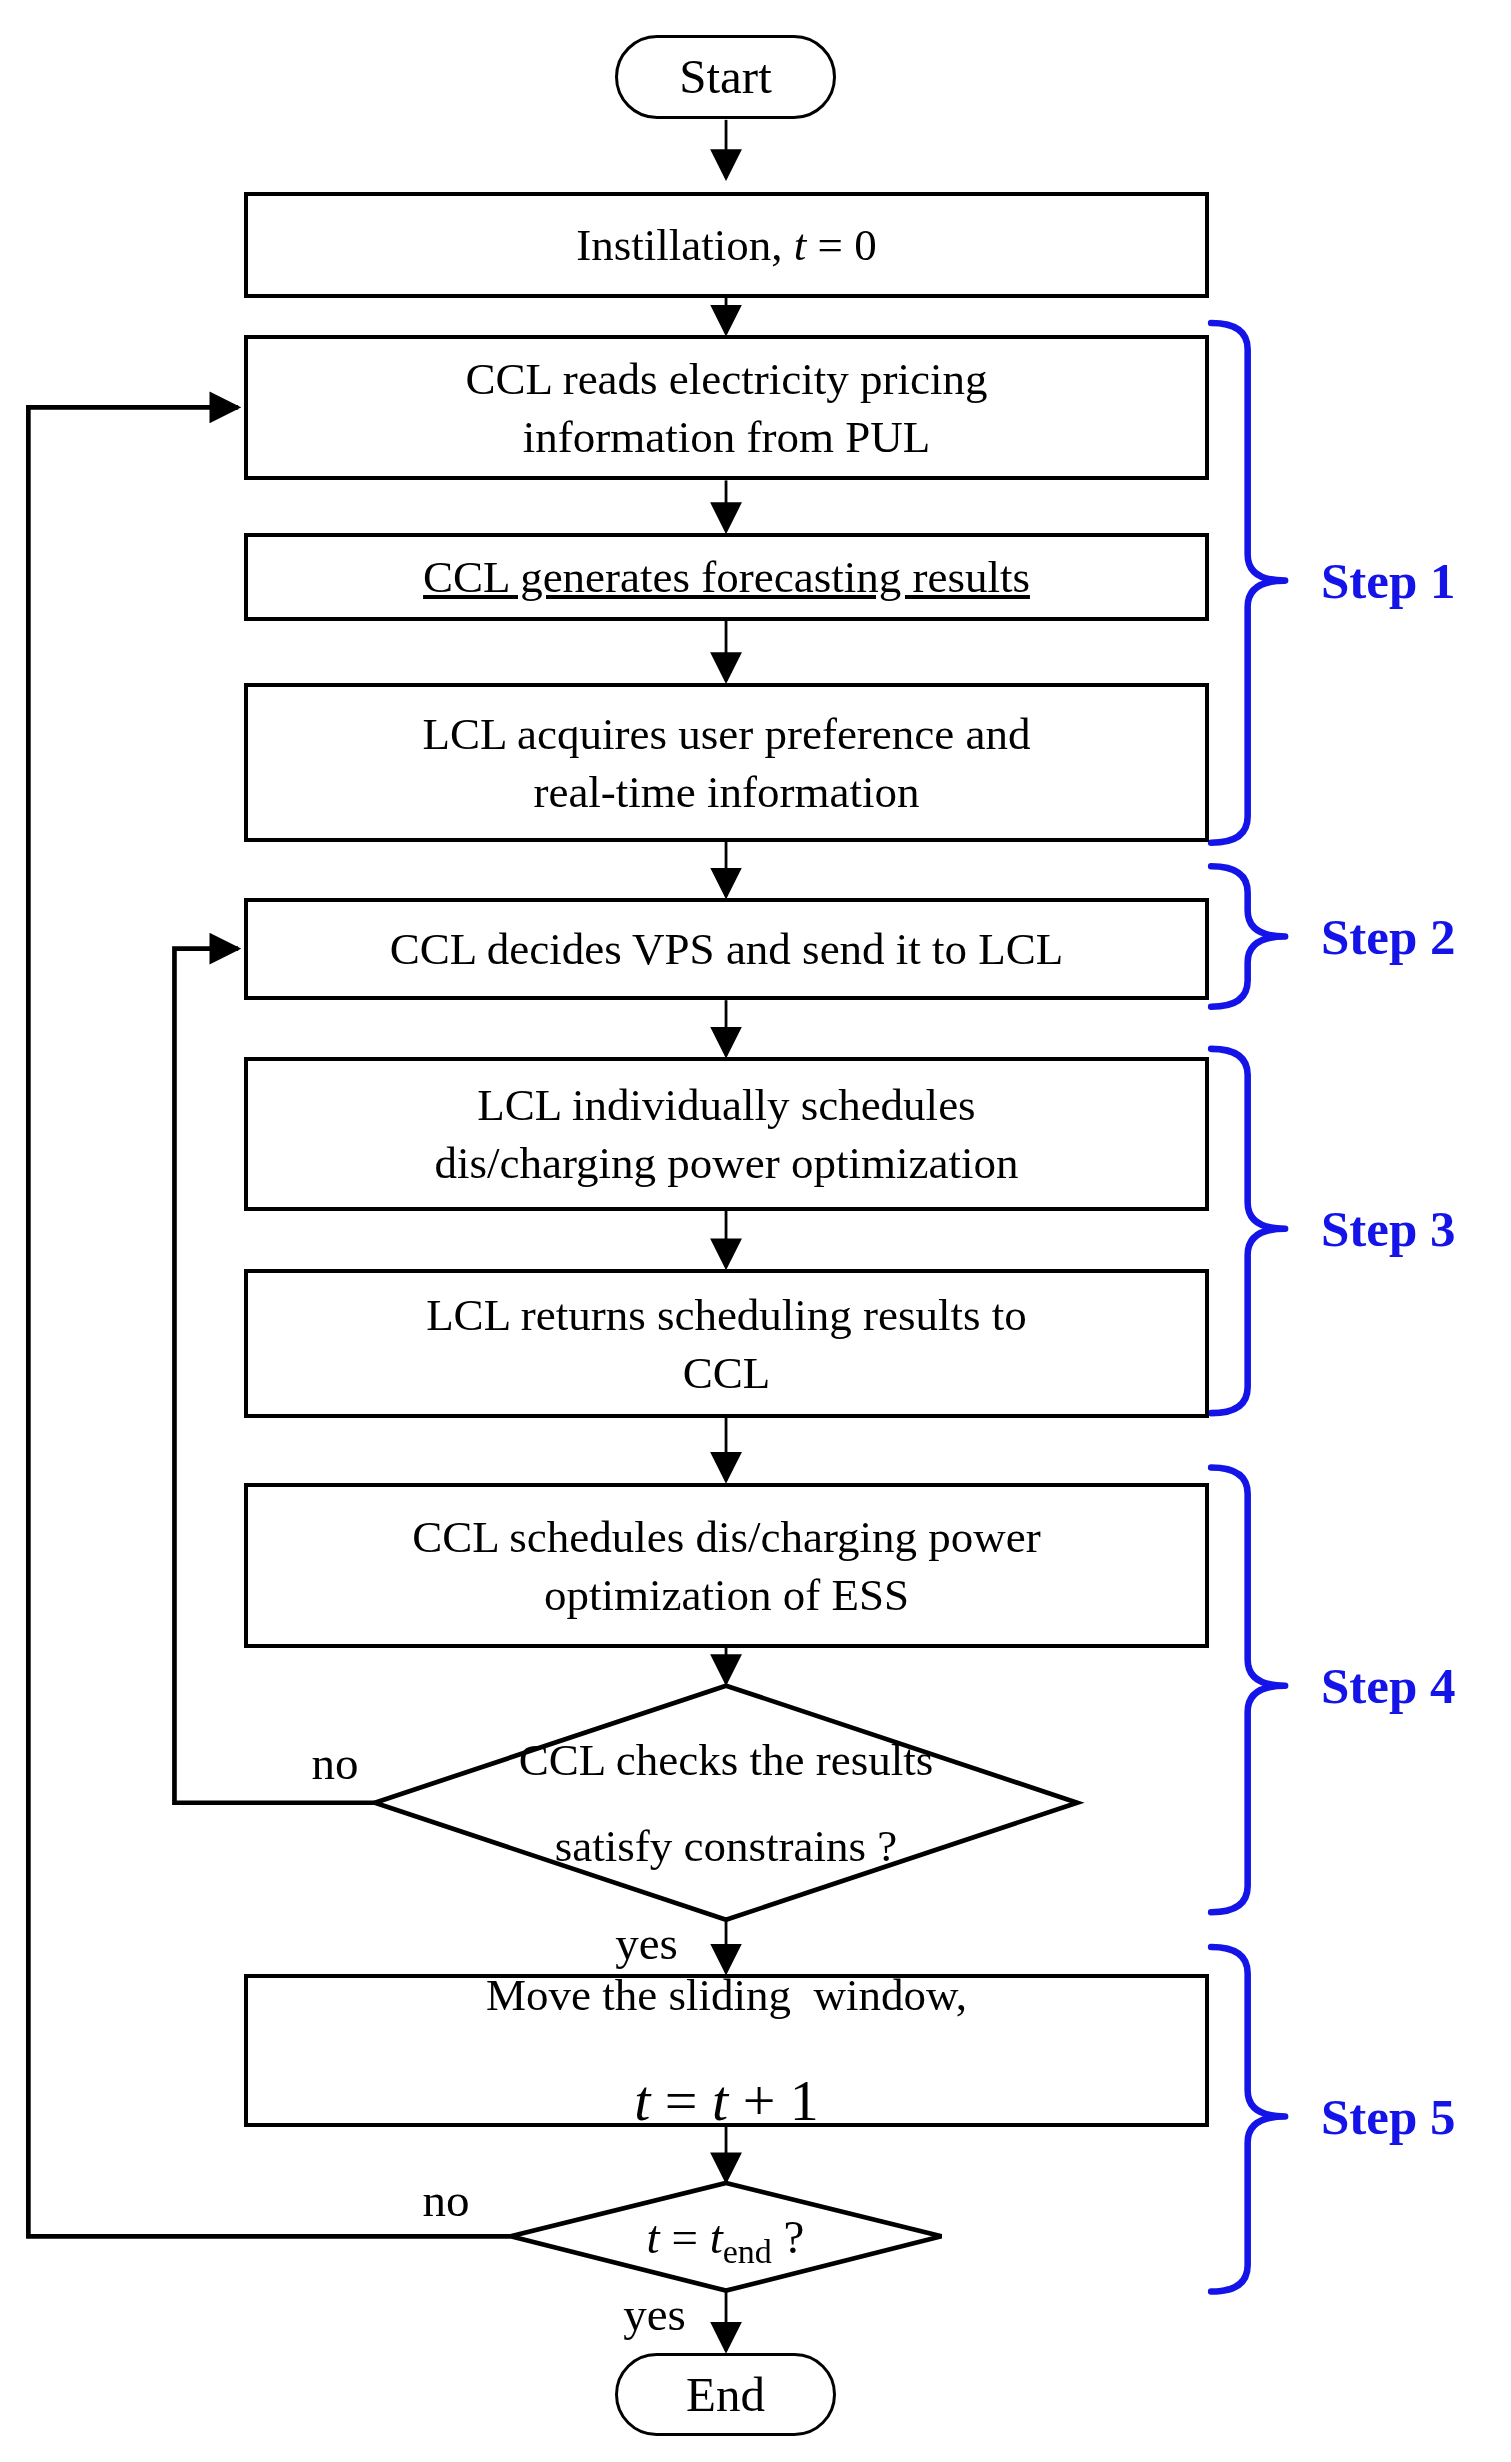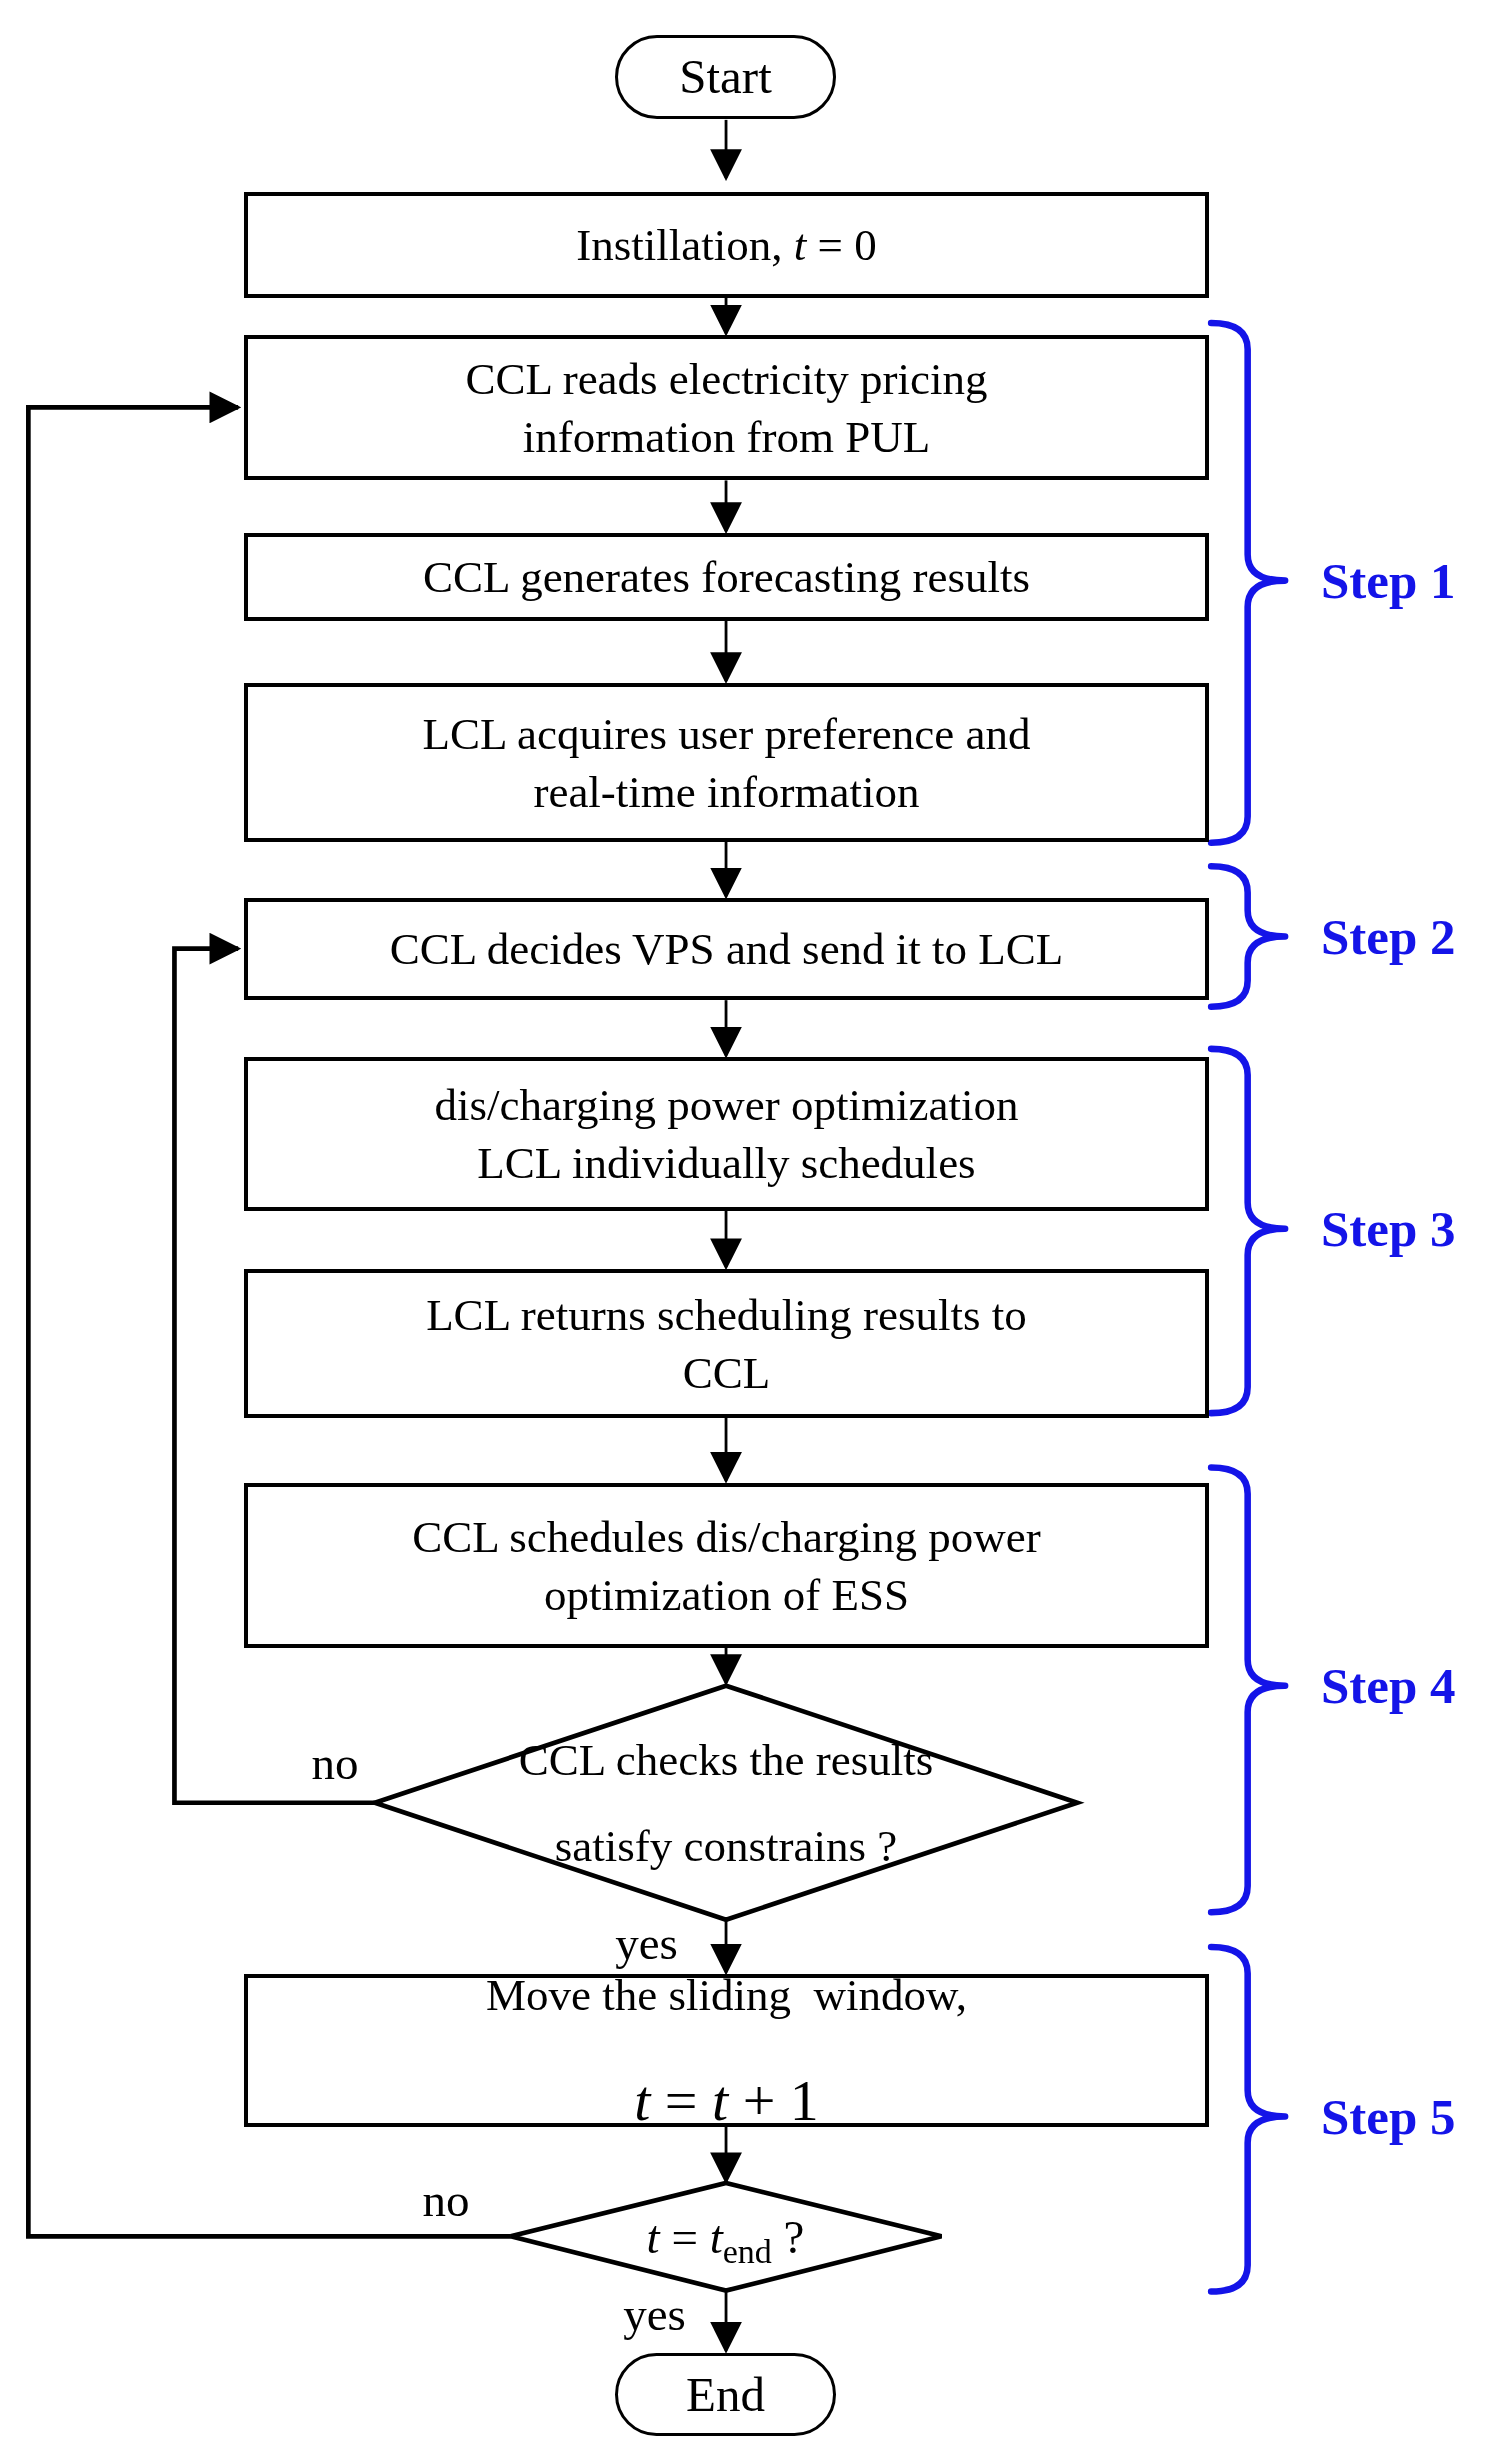--- a/index.html
+++ b/index.html
@@ -85,36 +85,36 @@
 
   <div class="node rect" style="top:192px; height:106px;">
     <div class="bline"><span>Instillation, </span><i>t</i><span> = 0</span></div>
   </div>
 
   <div class="node rect" style="top:335px; height:145px;">
     <div class="bline">CCL reads electricity pricing</div>
     <div class="bline">information from PUL</div>
   </div>
 
-  <div class="node rect" style="top:533px; height:88px;">
+  <div class="node rect" style="top:533px; height:88px;text-decoration:underline;">
     <div class="bline">CCL generates forecasting results</div>
   </div>
 
   <div class="node rect" style="top:683px; height:159px;">
     <div class="bline">LCL acquires user preference and</div>
     <div class="bline">real-time information</div>
   </div>
 
   <div class="node rect" style="top:898px; height:102px;">
     <div class="bline">CCL decides VPS and send it to LCL</div>
   </div>
 
   <div class="node rect" style="top:1057px; height:154px;">
+    <div class="bline">LCL individually schedules</div>
     <div class="bline">dis/charging power optimization</div>
-    <div class="bline">LCL individually schedules</div>
   </div>
 
   <div class="node rect" style="top:1269px; height:149px;">
     <div class="bline">LCL returns scheduling results to</div>
     <div class="bline">CCL</div>
   </div>
 
   <div class="node rect" style="top:1483px; height:165px;">
     <div class="bline">CCL schedules dis/charging power</div>
     <div class="bline">optimization of ESS</div>

